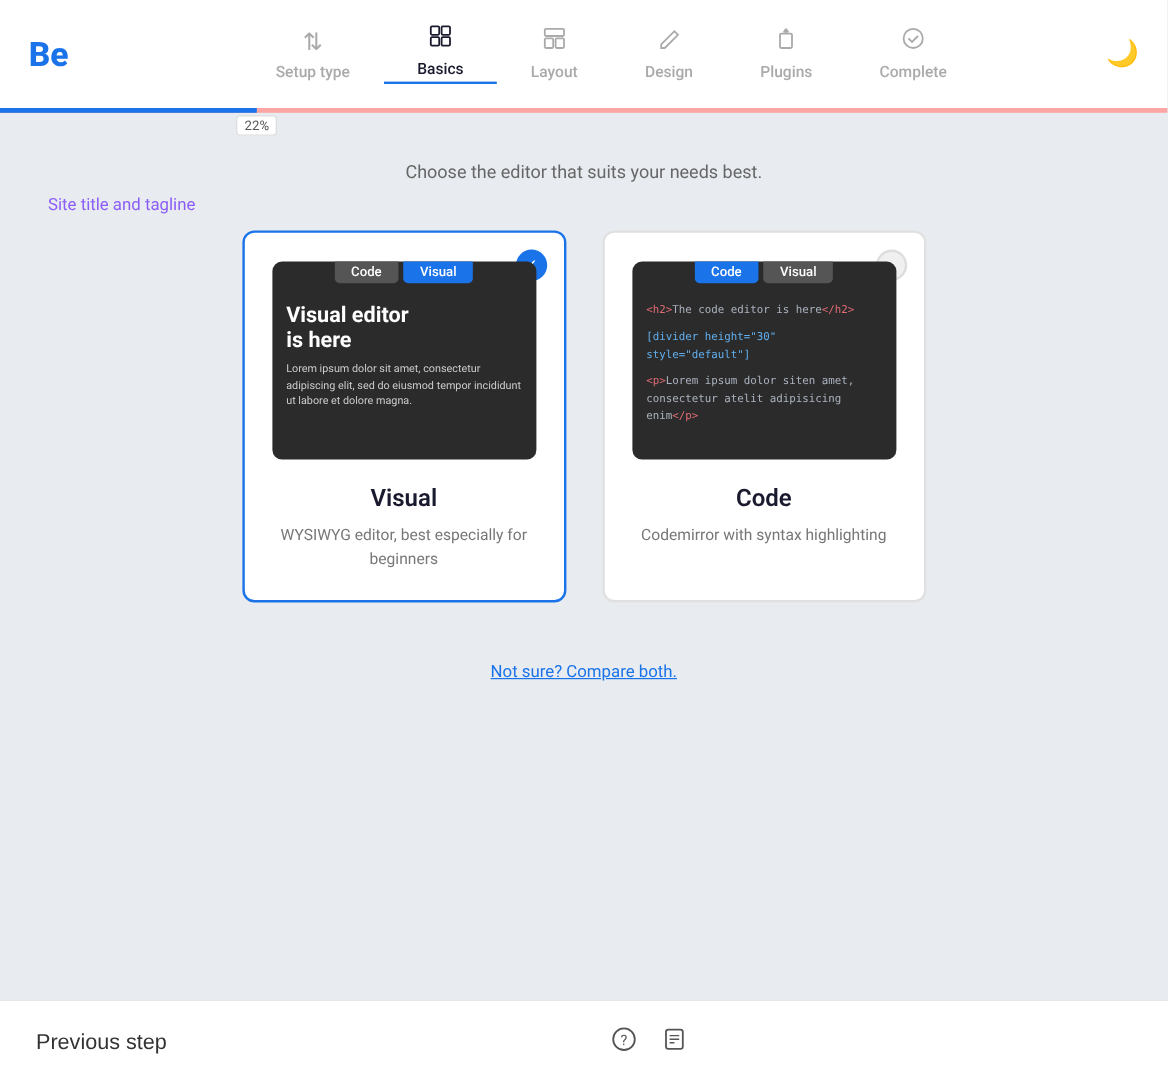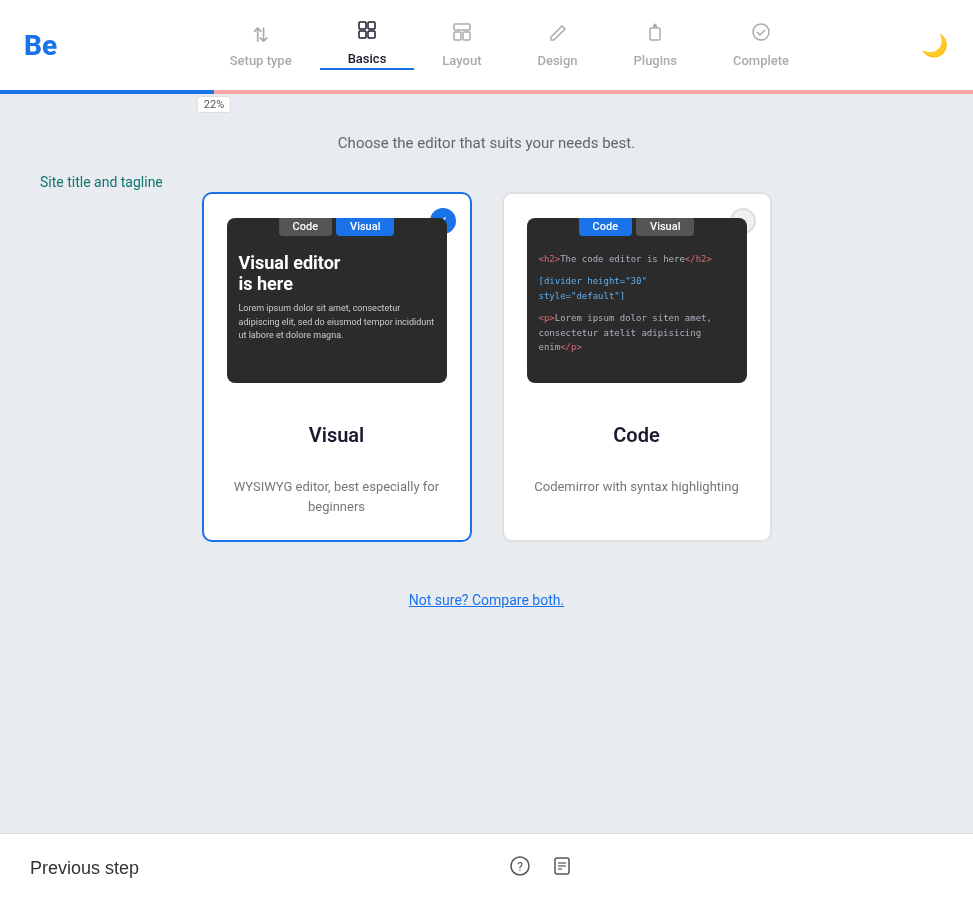--- a/index.html
+++ b/index.html
@@ -91,22 +91,22 @@
     
     .main-content {
       padding: 40px 80px 100px;
       display: flex;
       flex-direction: column;
       align-items: center;
     }
     .sidebar-label {
       position: absolute;
       left: 40px;
-      top: 174px;
-      color: #0f766e;
+      top: 163px;
+      color: #8b5cf6;
       font-size: 14px;
     }
 
     .page-title {
       font-size: 32px;
       font-weight: 600;
       color: #1a1a2e;
       margin-bottom: 12px;
       text-align: center;
     }
@@ -128,21 +128,20 @@
       background: #fff;
       border: 2px solid #e0e0e0;
       border-radius: 10px;
       width: 270px;
       padding: 24px;
       cursor: pointer;
       position: relative;
       display: flex;
       flex-direction: column;
       align-items: center;
-      gap: 20px;
     }
     .card.selected {
       border-color: #1a73e8;
     }
     .card-check {
       position: absolute;
       top: 14px;
       right: 14px;
       width: 26px;
       height: 26px;

